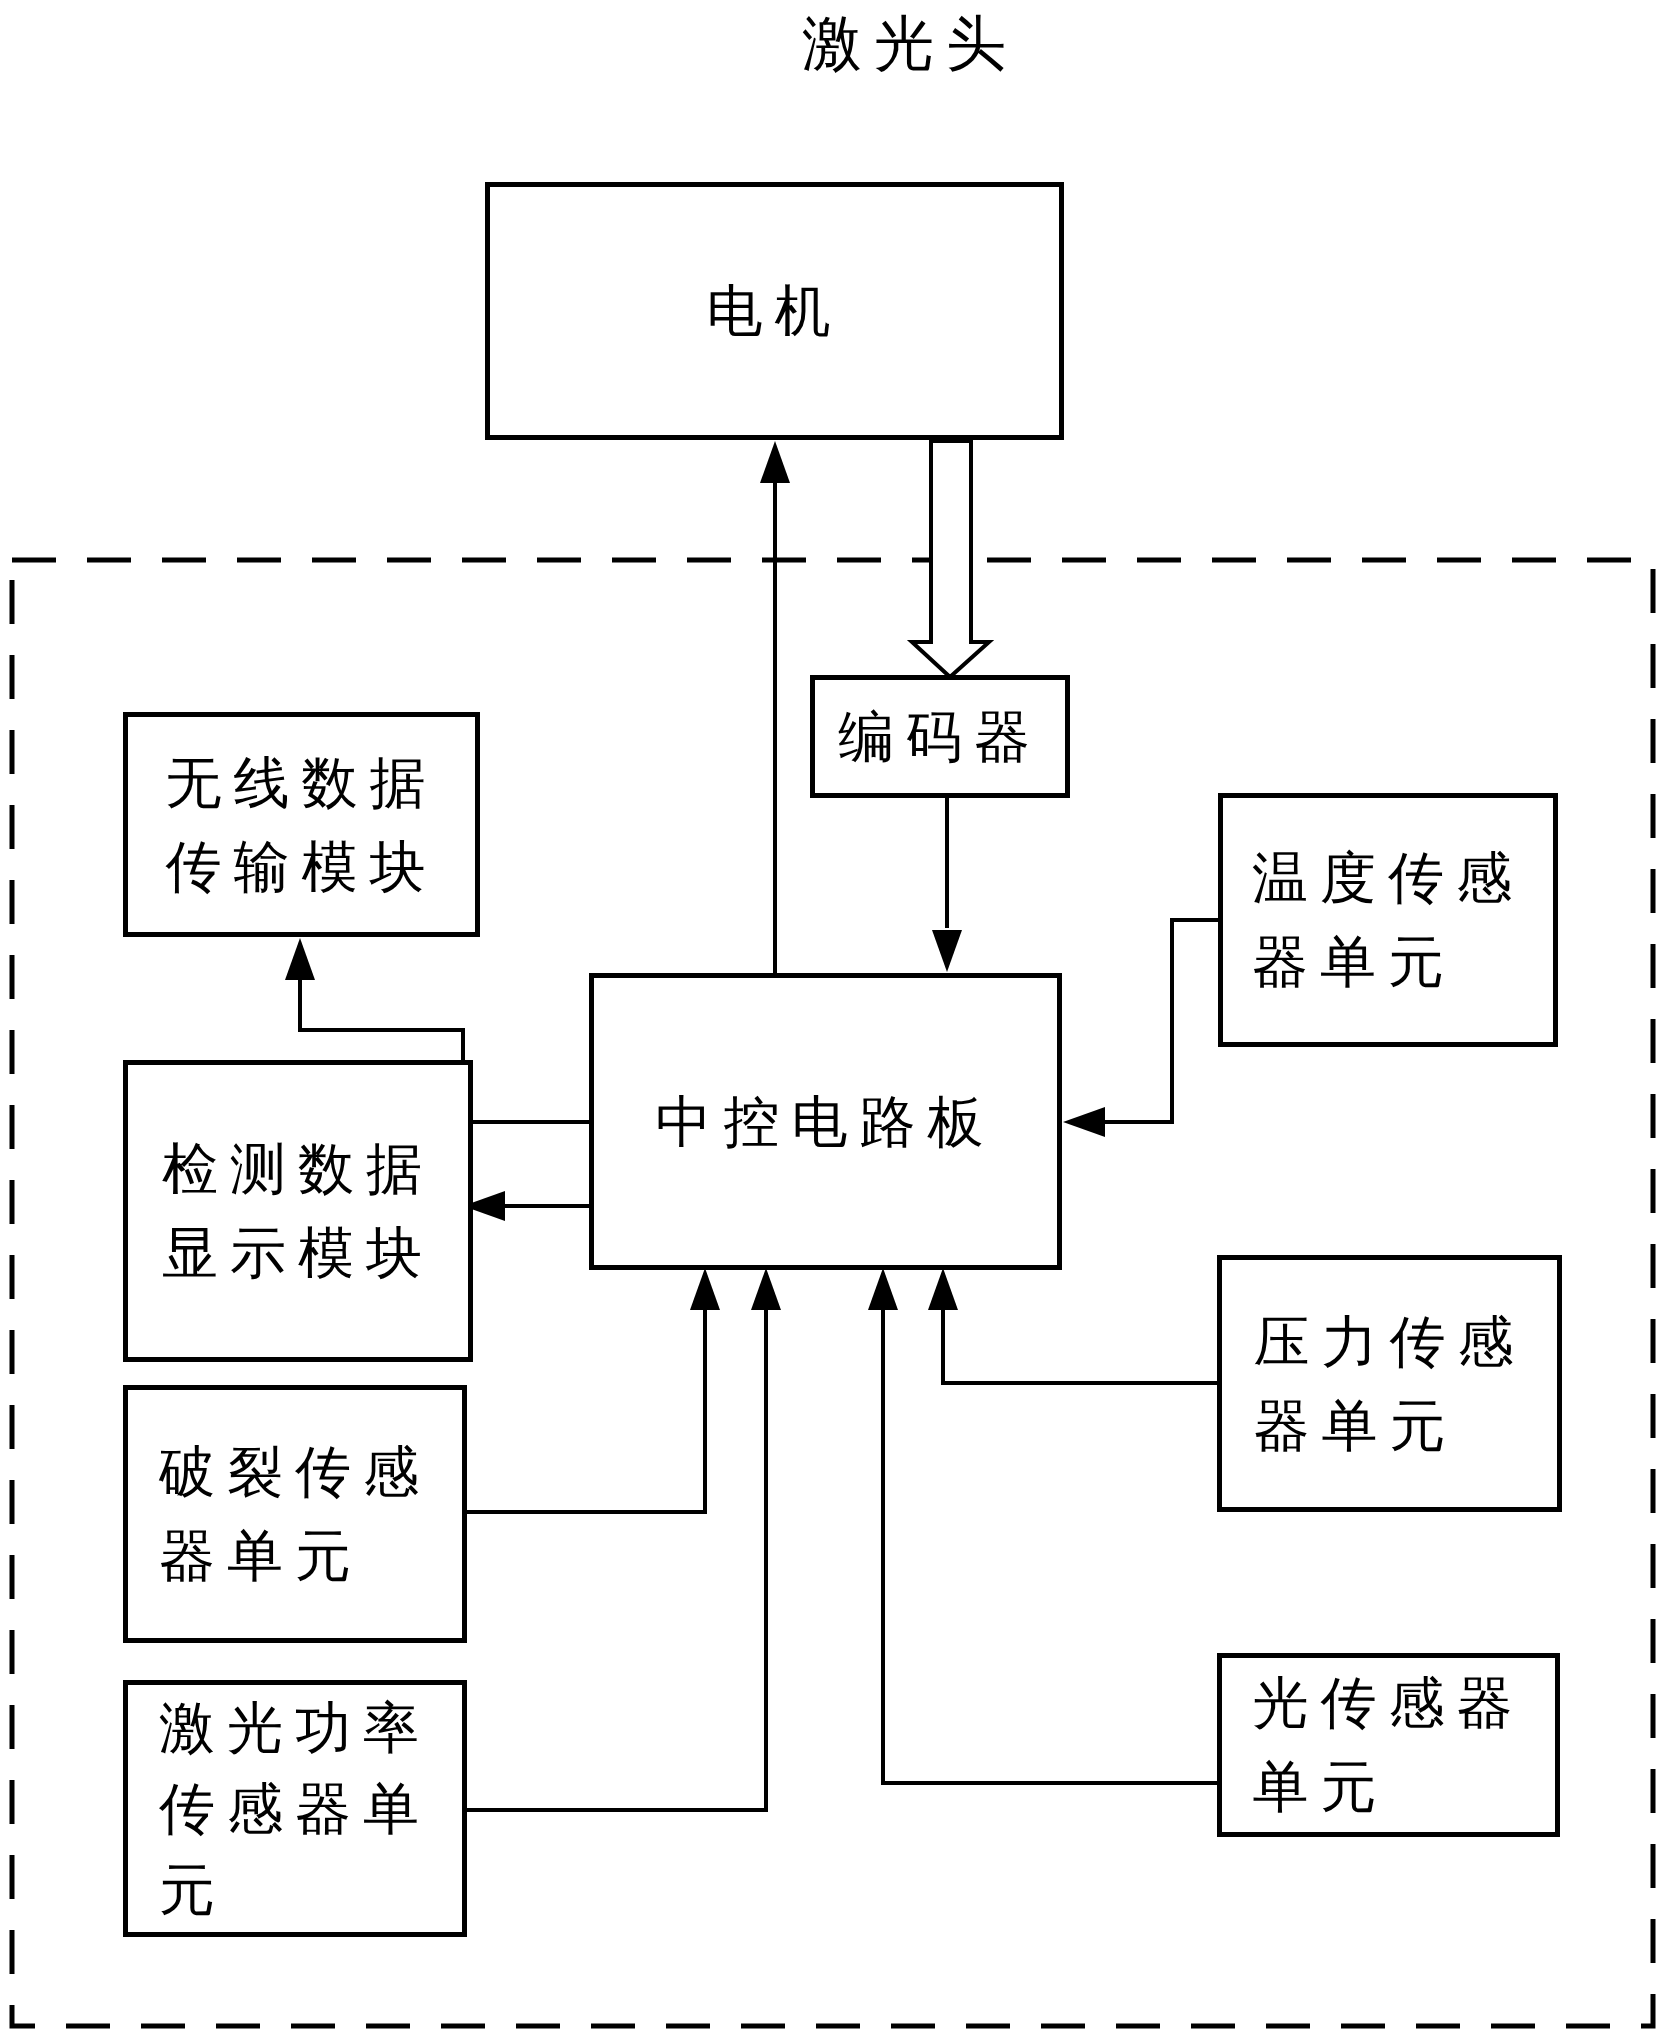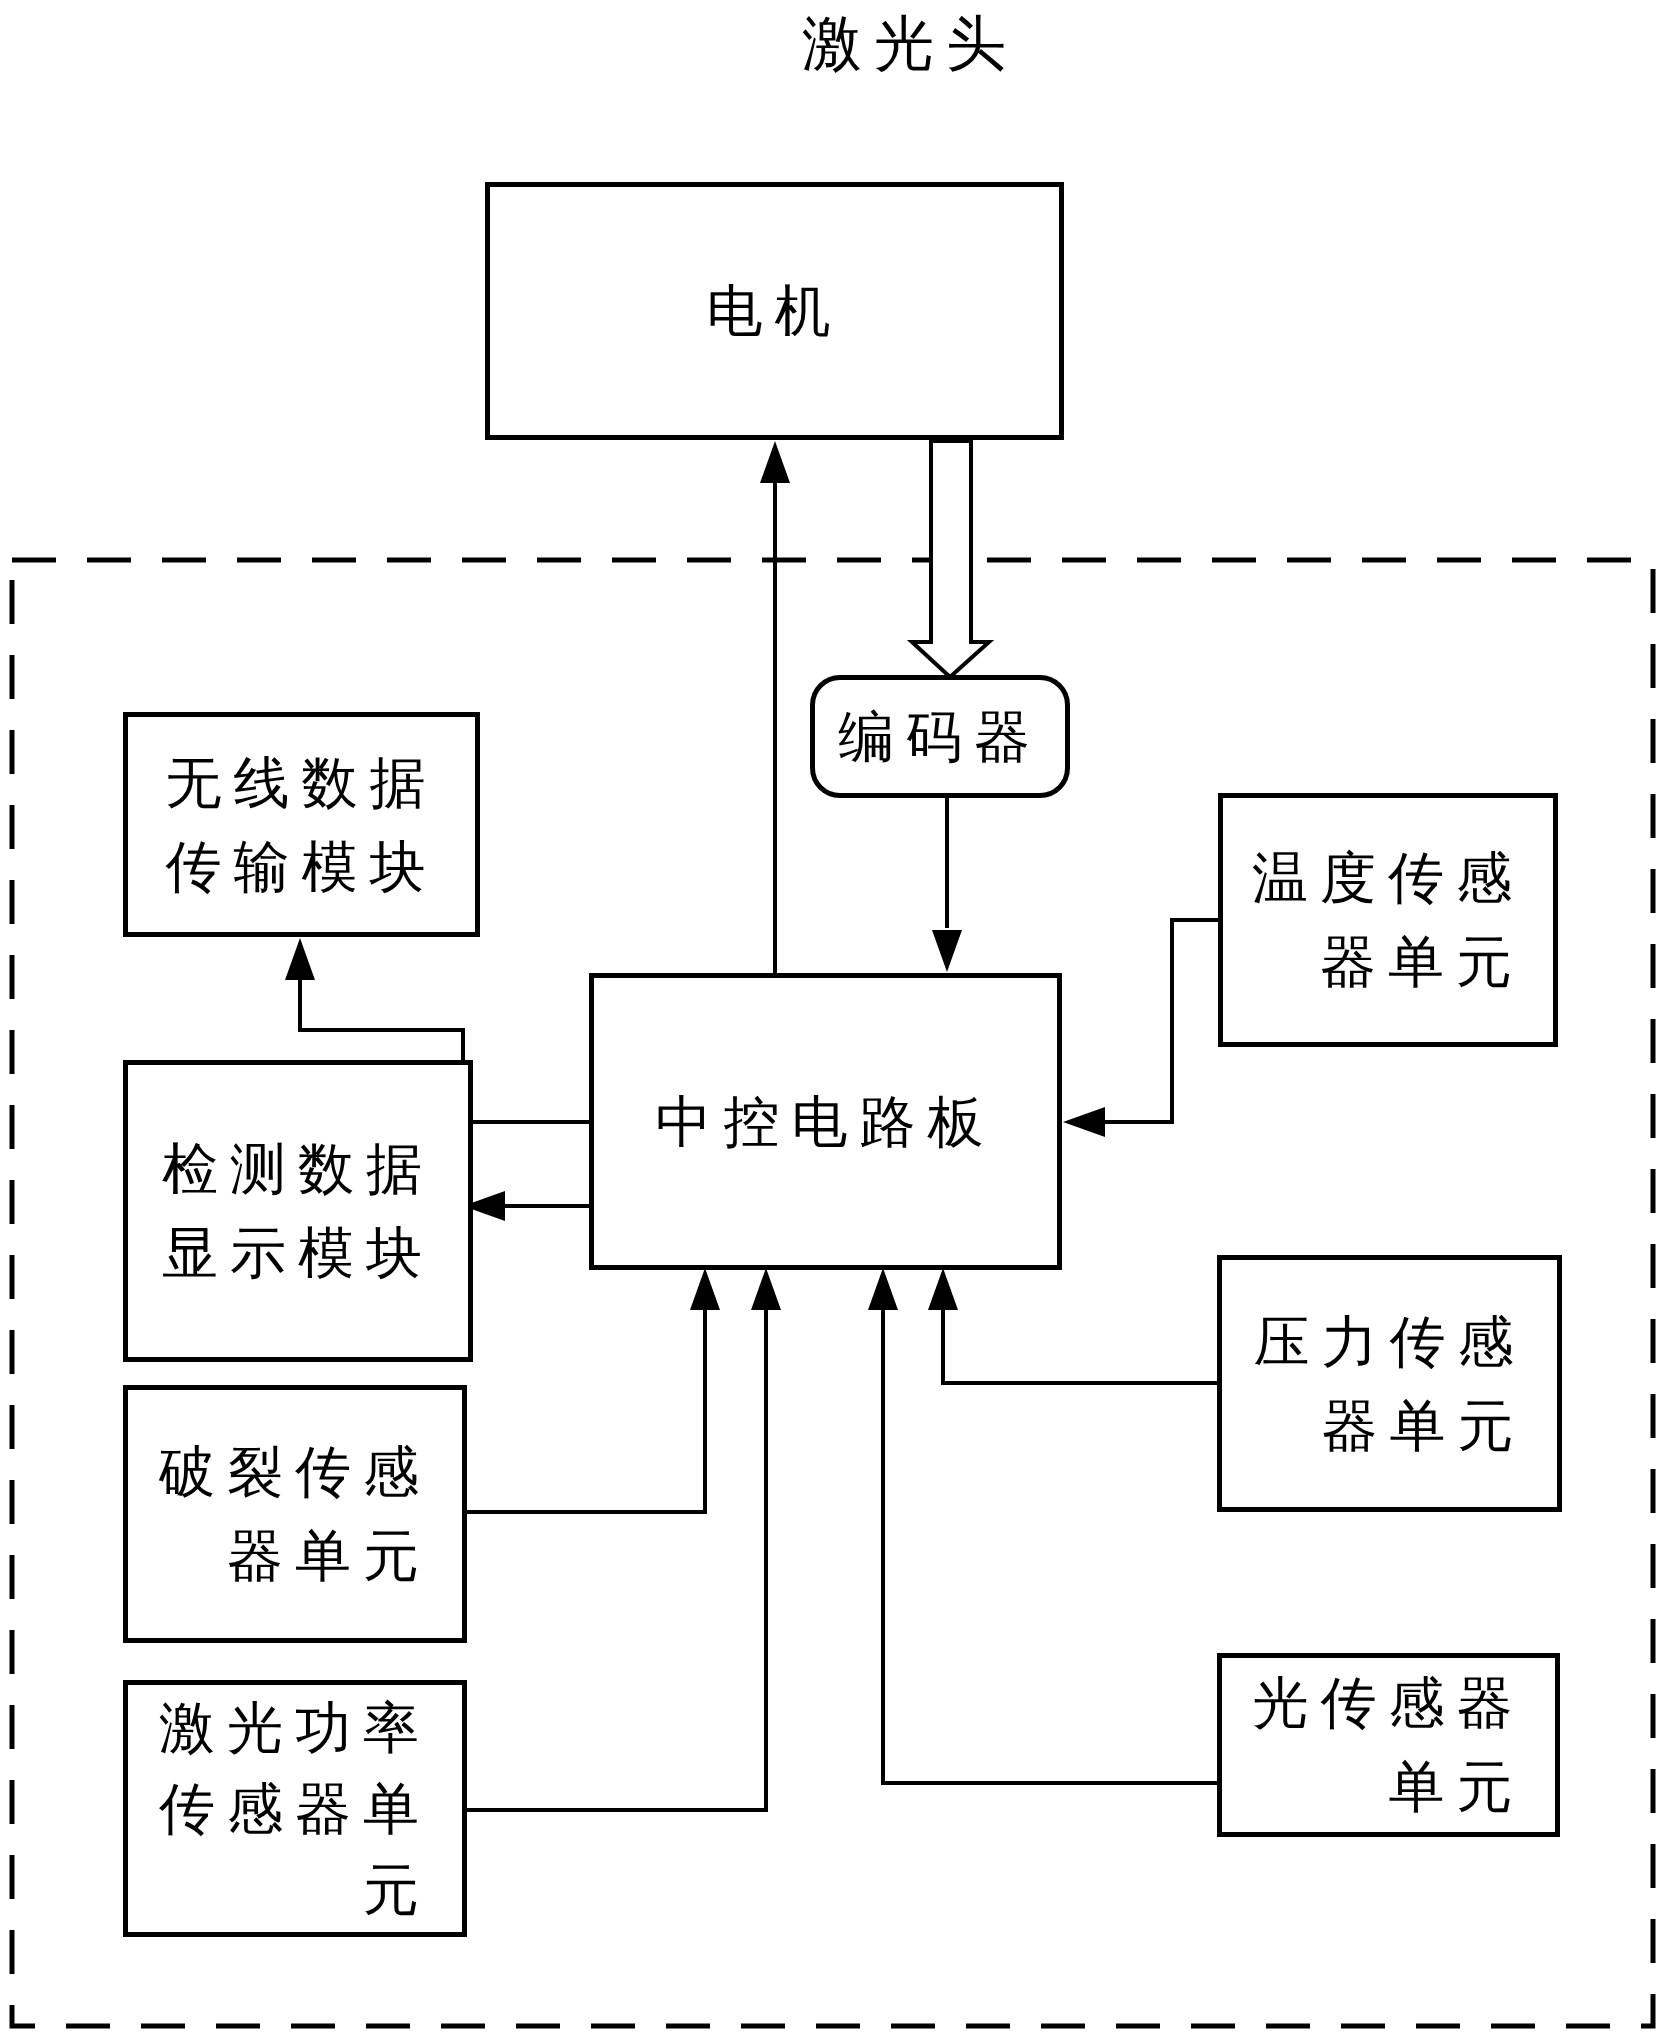--- a/index.html
+++ b/index.html
@@ -37,28 +37,28 @@
   .box {
     position: absolute;
     box-sizing: border-box;
     border: 5px solid #000000;
     background: #ffffff;
     display: flex;
     align-items: center;
     justify-content: center;
   }
   .box-label {
-    text-align: right;
+    text-align: left;
     font-size: 56px;
     letter-spacing: 12px;
     line-height: 1.5;
     white-space: pre-line;
   }
   .box-motor      { left: 485px;  top: 182px;  width: 579px; height: 258px; }
-  .box-encoder    { left: 810px;  top: 675px;  width: 260px; height: 123px; border-radius: 30px; }
+  .box-encoder    { left: 810px;  top: 675px;  width: 260px; height: 123px; }
   .box-wireless   { left: 123px;  top: 712px;  width: 357px; height: 225px; }
   .box-display    { left: 123px;  top: 1060px; width: 350px; height: 302px; }
   .box-rupture    { left: 123px;  top: 1385px; width: 344px; height: 258px; }
   .box-laser      { left: 123px;  top: 1680px; width: 344px; height: 257px; }
   .box-central    { left: 589px;  top: 973px;  width: 473px; height: 297px; }
   .box-temp       { left: 1218px; top: 793px;  width: 340px; height: 254px; }
   .box-pressure   { left: 1217px; top: 1255px; width: 345px; height: 257px; }
   .box-light      { left: 1217px; top: 1653px; width: 343px; height: 184px; }
   .box-laser .box-label { line-height: 1.45; }
 </style>

